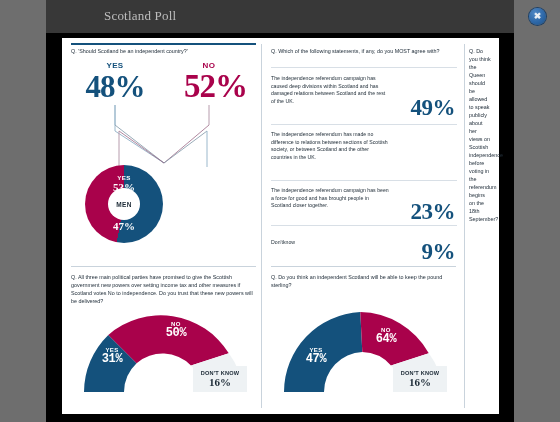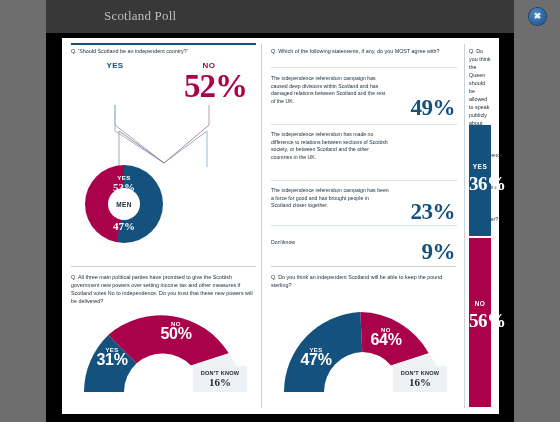--- a/index.html
+++ b/index.html
@@ -106,21 +106,21 @@
   .stackseg .v{
     position:absolute;left:0;width:100%;text-align:center;
     font-family:"Liberation Serif", serif;font-weight:bold;
     font-size:19px;color:#fff;letter-spacing:-.5px;
   }
 
   
   .gauge{position:absolute;}
   .glabel{position:absolute;text-align:center;}
   .glabel .t{display:block;font-size:6px;font-weight:bold;letter-spacing:.4px;}
-  .glabel .v{display:block;font-family:Liberation Sans, sans-serif;font-weight:bold;font-size:16px;line-height:13px;letter-spacing:-.3px;}
+  .glabel .v{display:block;font-family:Liberation Mono, monospace;font-weight:bold;font-size:12px;line-height:13px;letter-spacing:-.3px;}
   .glabel.onfill .t{color:#ffffff;}
   .glabel.onfill .v{color:#ffffff;}
   .dkbox{
     position:absolute;background:#eef2f4;
     display:flex;flex-direction:column;align-items:center;justify-content:center;
   }
   .dkbox .t{font-size:5.6px;font-weight:bold;color:#1c2a36;letter-spacing:.2px;}
   .dkbox .v{font-family:"Liberation Serif", serif;font-weight:bold;font-size:11px;color:#1c2a36;}
 
   .topbar{position:absolute;background:#14517c;}
@@ -147,20 +147,21 @@
       <div class="vline" style="left:399px;top:3px;height:364px;"></div>
       <div class="hline" style="left:6px;top:225px;width:185px;"></div>
       <div class="hline" style="left:206px;top:225px;width:185px;"></div>
 
       <div class="panel" style="left:6px;top:6px;width:186px;height:215px;">
 
         <div class="qtext" style="position:absolute;left:0;top:0;width:182px;">Q. 'Should Scotland be an independent country?'</div>
 
         <div style="position:absolute;left:6px;top:14px;width:76px;text-align:center;">
           <div class="lbl-cap navy">YES</div>
+          <div class="bignum navy" style="font-size:31px;line-height:33px;">48%</div>
         </div>
 
         <div style="position:absolute;left:100px;top:14px;width:76px;text-align:center;">
           <div class="lbl-cap crimson">NO</div>
           <div class="bignum crimson" style="font-size:33px;line-height:33px;text-align:right;">52%</div>
         </div>
 
         <svg class="conn" style="left:0;top:58px;width:186px;height:62px;" viewBox="0 0 186 62">
           <path d="M44 0 L44 26 L93 58" stroke="#9bb8cc" stroke-width="1" fill="none"></path>
           <path d="M44 0 L44 26 L93 58" stroke="none" fill="none"></path>
@@ -218,30 +219,20 @@
           <div class="pct" style="bottom:-4px;">9%</div>
         </div>
       </div>
 
       <div class="panel" style="left:404px;top:6px;width:24px;height:360px;"></div>
 
       <div style="position:absolute;left:404px;top:6px;width:22px;">
         <div class="qtext" style="width:22px;">Q. Do you think the Queen should be allowed to speak publicly about her views on Scottish independence before voting in the referendum begins on the 18th September?</div>
       </div>
 
-      <div class="stackwrap" style="left:404px;top:84px;width:22px;height:282px;">
-        <div class="stackseg" style="top:0;height:111px;background:#14517c;">
-          <span class="t" style="top:38px;">YES</span>
-          <span class="v" style="top:48px;">36%</span>
-        </div>
-        <div class="stackseg" style="top:113px;height:169px;background:#a9024b;">
-          <span class="t" style="top:62px;">NO</span>
-          <span class="v" style="top:72px;">56%</span>
-        </div>
-      </div>
 
       <div class="panel" style="left:6px;top:232px;width:186px;height:134px;">
 
         <div class="qtext" style="position:absolute;left:0;top:0;width:184px;">Q. All three main political parties have promised to give the Scottish government new powers over setting income tax and other measures if Scotland votes No to independence. Do you trust that these new powers will be delivered?</div>
 
         <div class="gauge" style="left:10px;top:36px;width:166px;height:86px;">
           <svg viewBox="0 0 166 86" style="width:166px;height:86px;">
 
             <path d="M 3 83 A 80 80 0 0 1 27.3 25.9 L 55.6 54.2 A 40 40 0 0 0 43 83 Z" fill="#14517c"></path>
 

